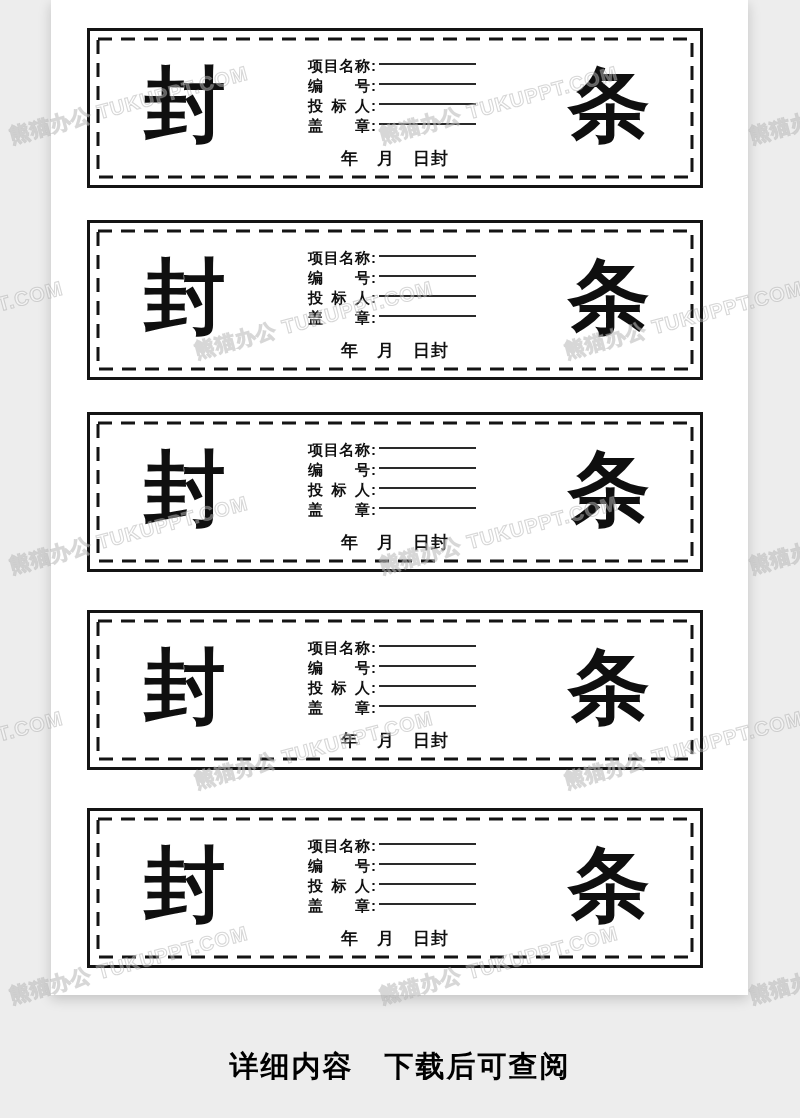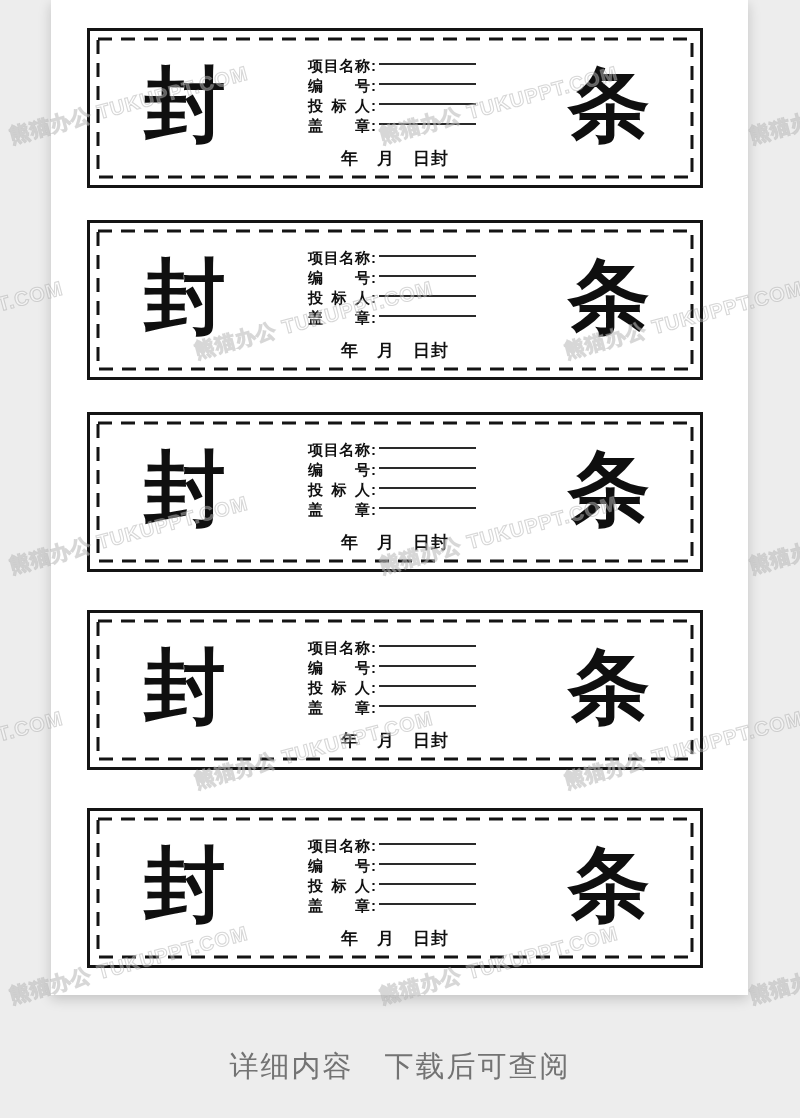--- a/index.html
+++ b/index.html
@@ -59,22 +59,23 @@
     position:absolute; left:0; right:0; top:116px;
     text-align:center;
     font-size:17px; font-weight:700;
     letter-spacing:1px;
   }
   .footer-note {
     position:absolute; left:0; top:1047px;
     width:100%;
     text-align:center;
     font-size:29px;
-    color:#737373;
+    color:#000000;
     letter-spacing:2px;
+    font-weight:bold;
   }
   .wm-layer { position:absolute; inset:0; z-index:5; pointer-events:none; }
   .wm {
     position:absolute;
     white-space:nowrap;
     font-size:20px; font-weight:700; letter-spacing:1px;
     color:rgba(255,255,255,0.35);
     -webkit-text-stroke:1.1px rgba(155,155,155,0.40);
     transform:rotate(-15deg);
     transform-origin:0 50%;

